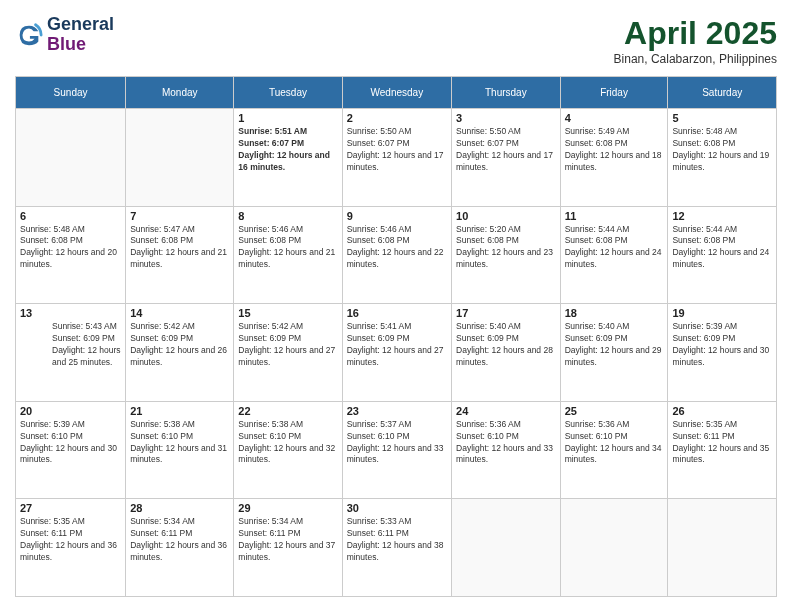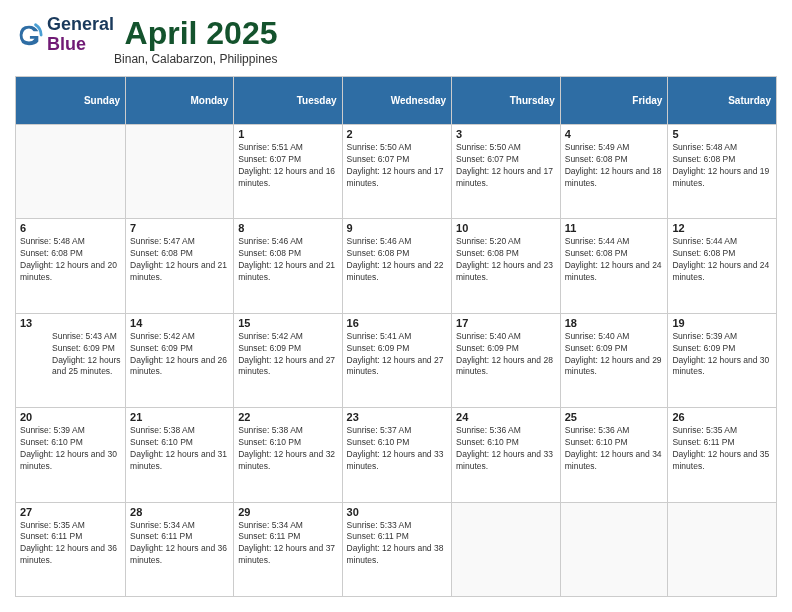--- a/index.html
+++ b/index.html
@@ -12,21 +12,21 @@
     }
     .page {
       width: 792px;
       height: 612px;
       padding: 15px;
       display: flex;
       flex-direction: column;
     }
     .header {
       display: flex;
-      justify-content: flex-start;
+      justify-content: space-between;
       align-items: flex-start;
       margin-bottom: 10px;
     }
     .logo {
       display: flex;
       align-items: center;
     }
     .logo-text {
       font-size: 18px;
       font-weight: bold;
@@ -55,24 +55,24 @@
     }
     .calendar {
       width: 100%;
       border-collapse: collapse;
       flex: 1;
       font-size: 9px;
     }
     .calendar th {
       background-color: #2e6da4;
       color: white;
-      text-align: right;
-      padding: 18px 5px;
+      text-align: center;
+      padding: 10px 5px;
       font-size: 10px;
-      font-weight: bold;
+      font-weight: normal;
       border: 1px solid #ccc;
     }
     .calendar td {
       border: 1px solid #ccc;
       vertical-align: top;
       padding: 3px 4px;
       width: 113px;
       height: 80px;
       background: #fff;
     }
@@ -124,21 +124,21 @@
         <th>Friday</th>
         <th>Saturday</th>
       </tr>
     </thead>
     <tbody id="calendar-body">
     <tr>
           <td class="empty"></td>
           <td class="empty"></td>
           <td>
             <span class="day-num">1</span>
-            <div class="day-info" style="white-space: pre-line;">Sunrise: 5:51 AM
+            <div class="day-info" style="white-space: pre-line; font-weight: bold;">Sunrise: 5:51 AM
 Sunset: 6:07 PM
 Daylight: 12 hours and 16 minutes.</div>
           </td>
           <td>
             <span class="day-num">2</span>
             <div class="day-info" style="white-space: pre-line;">Sunrise: 5:50 AM
 Sunset: 6:07 PM
 Daylight: 12 hours and 17 minutes.</div>
           </td>
           <td>

